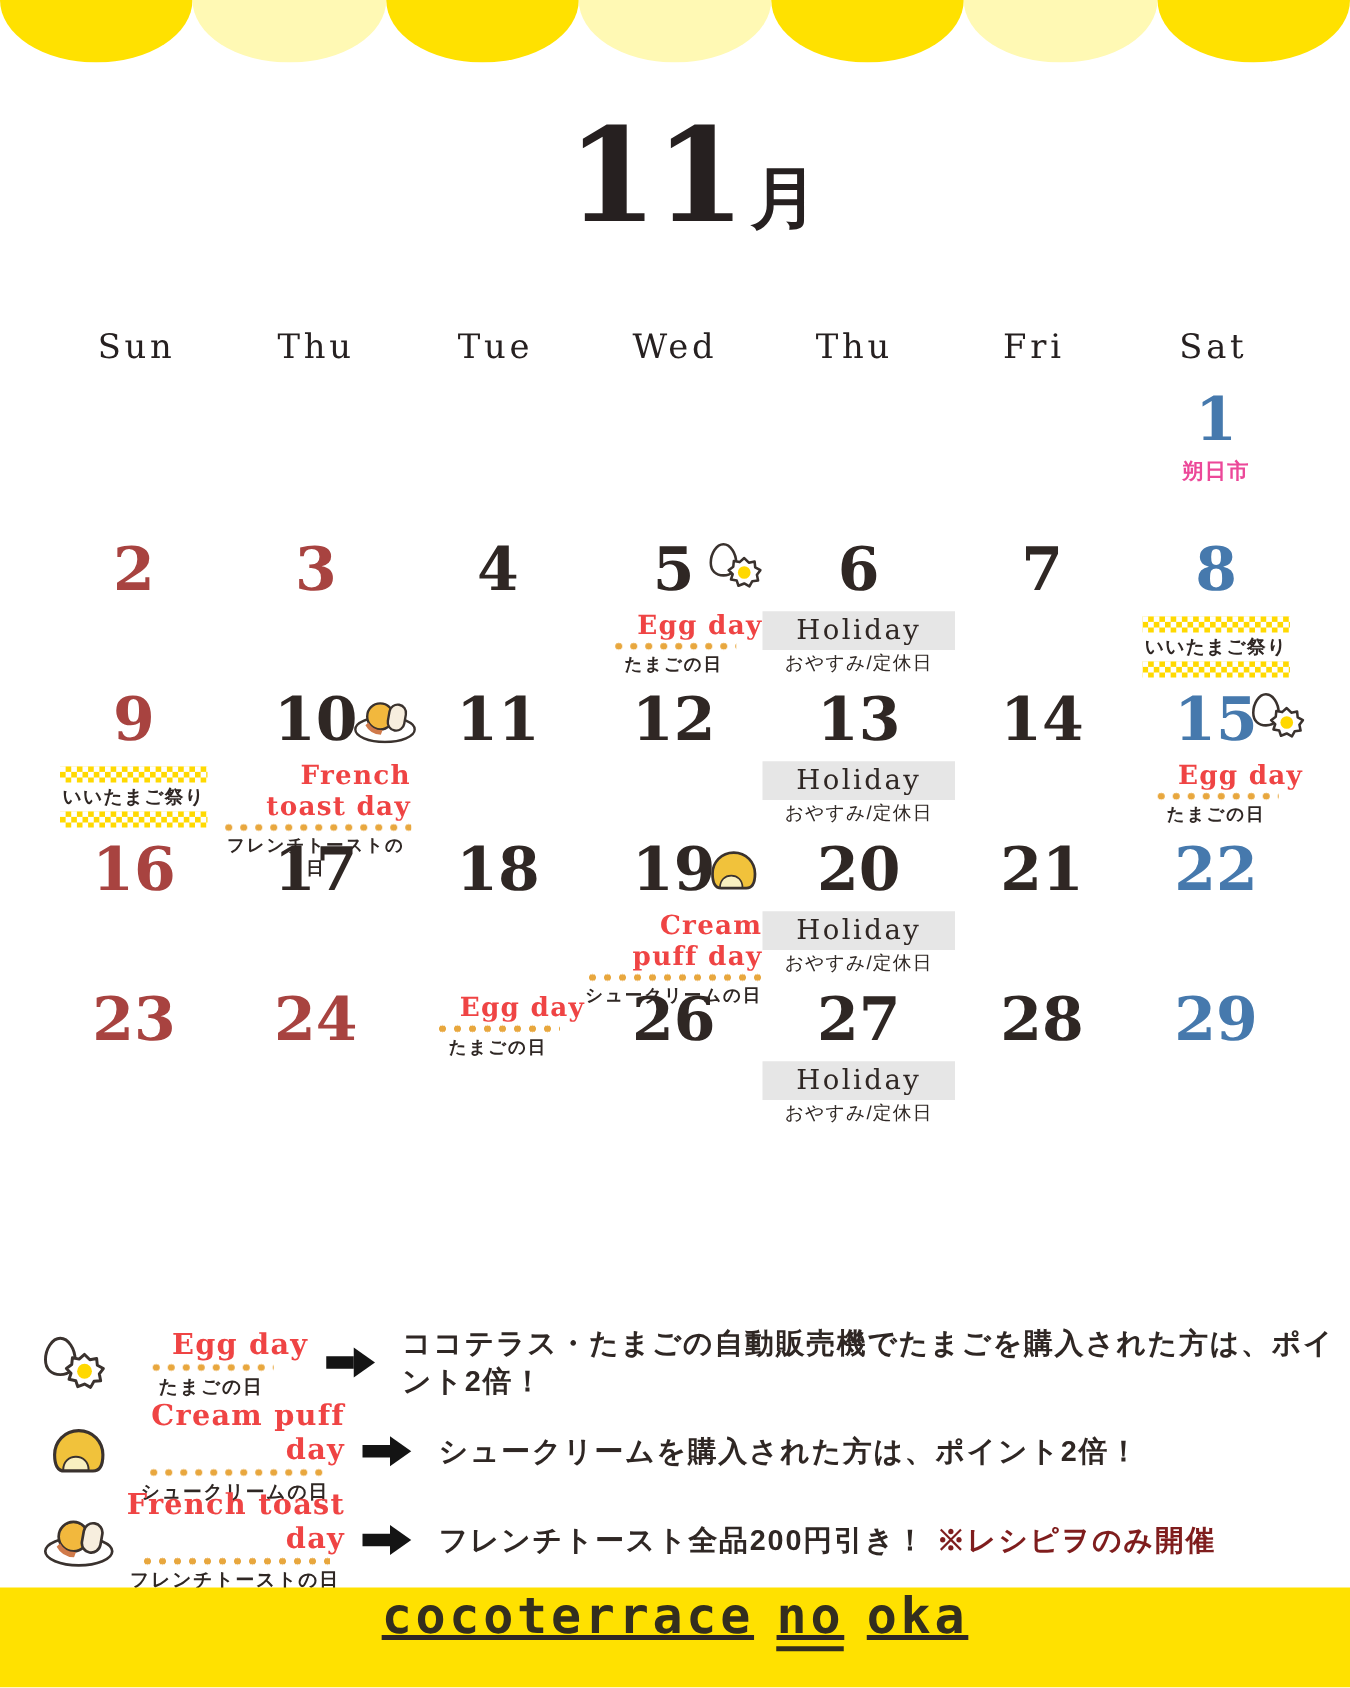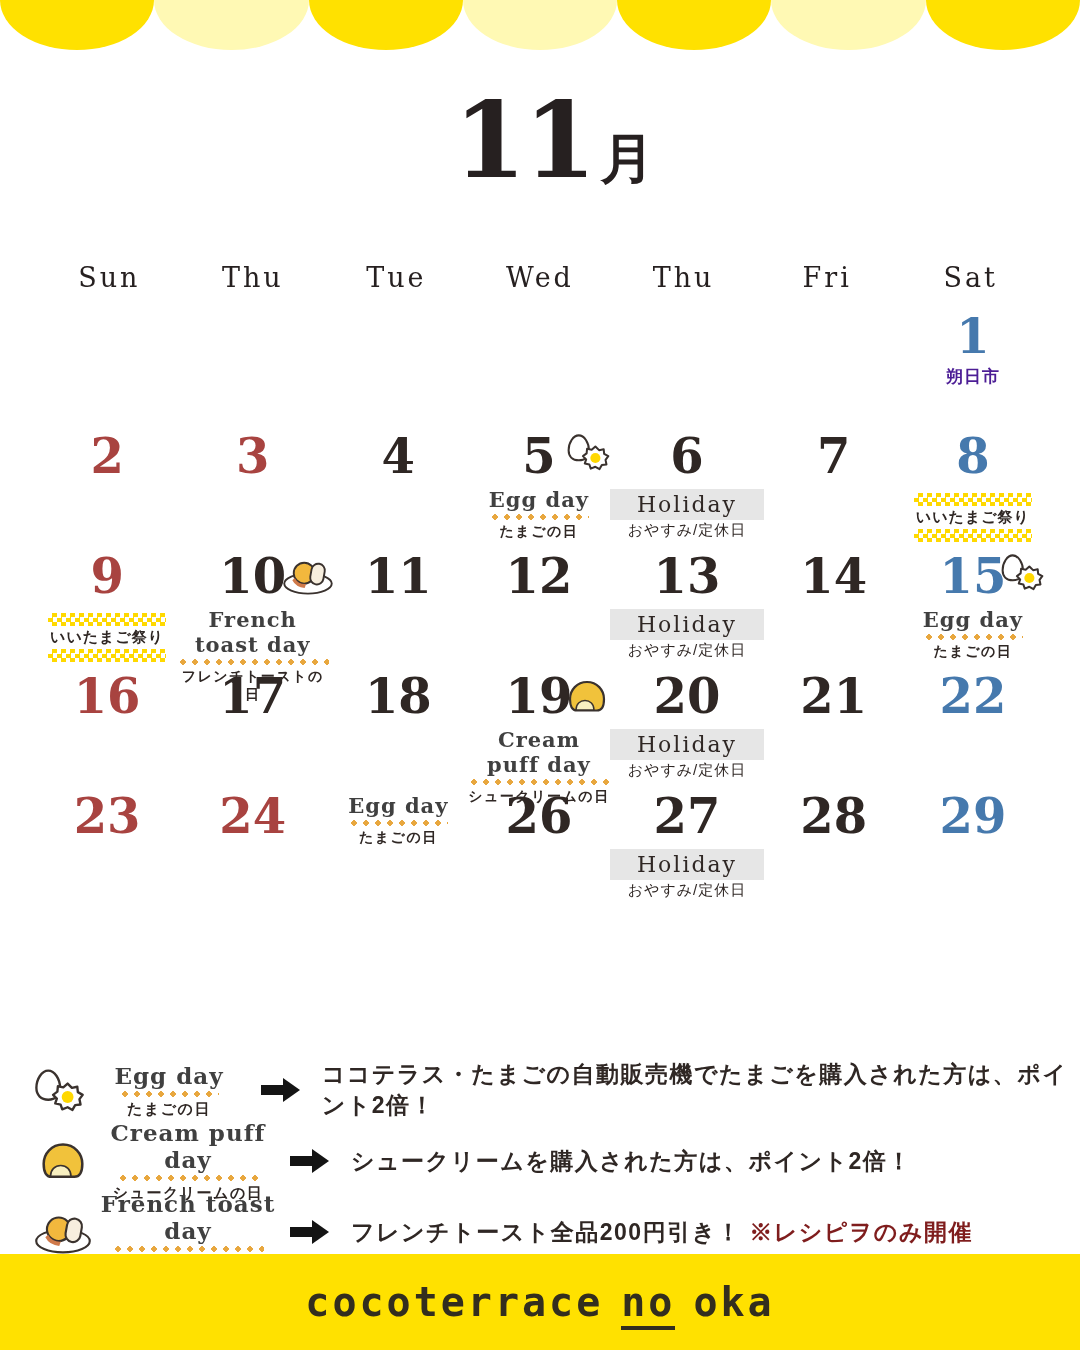--- a/index.html
+++ b/index.html
@@ -24,23 +24,23 @@
   .cell{text-align:center;position:relative;}
   .numrow{position:relative;height:54px;display:flex;justify-content:center;align-items:flex-start;}
   .num{font-family:"DejaVu Serif", serif;font-weight:bold;font-size:48px;line-height:1.05;}
   .num.dark{color:#2f2724;}
   .num.red{color:#a84340;}
   .num.blue{color:#4679ad;}
   .ic{position:absolute;left:50%;}
   .ic-egg{width:48px;height:42px;margin-left:25px;top:0;}
   .ic-toast{width:54px;height:38px;margin-left:28px;top:6px;}
   .ic-puff{width:44px;height:36px;margin-left:26px;top:8px;}
-  .subjp{font-size:17px;font-weight:bold;letter-spacing:1px;margin-top:0;color:#4c1d95;}
+  .subjp{font-size:17px;font-weight:bold;letter-spacing:1px;margin-top:0;color:#ec4899;}
   .event{margin-top:2px;}
-  .ev-en{font-family:"DejaVu Serif", serif;font-weight:bold;font-size:21px;letter-spacing:1px;color:#404040;}
+  .ev-en{font-family:"DejaVu Serif", serif;font-weight:bold;font-size:21px;letter-spacing:1px;color:#ef4444;text-align:right;}
   .dots{height:8px;background-image:radial-gradient(circle,#e8a73e 2.6px,transparent 2.9px);
         background-size:12px 8px;background-repeat:repeat-x;background-position:left center;margin:1px auto 2px;}
   .dots-egg{width:100px;}
   .dots-toast{width:152px;}
   .dots-puff{width:142px;}
   .ev-jp{font-size:14px;font-weight:bold;letter-spacing:1.5px;color:#2f2724;}
   .holiday{margin-top:4px;}
   .hol-box{display:inline-block;background:#e6e6e6;padding:3px 27px;
     font-family:"DejaVu Serif", serif;font-size:22px;letter-spacing:2px;color:#2f2724;}
   .hol-jp{font-size:15px;font-weight:normal;letter-spacing:1px;margin-top:1px;color:#2f2724;}
@@ -55,22 +55,22 @@
   .llabel{width:176px;text-align:center;}
   .llabel .ev-en{font-size:23px;}
   .llabel .ev-jp{font-size:15px;}
   .llabel .dots{margin:1px auto 2px;}
   .arrow{display:flex;align-items:center;margin:0 22px 0 14px;}
   .arrow .shaft{width:22px;height:10px;background:#141414;}
   .arrow .head{width:0;height:0;border-left:17px solid #141414;border-top:12px solid transparent;border-bottom:12px solid transparent;}
   .ldesc{font-size:23px;font-weight:bold;letter-spacing:1.5px;color:#2f2724;}
   .note{color:#7f1d1d;margin-left:8px;text-align:right;}
   
-  .footer{position:absolute;left:0;bottom:0;width:100%;height:96px;background:#ffe100;
-    display:flex;align-items:center;justify-content:center;}
+  .footer{position:absolute;left:0;bottom:0;width:100%;height:80px;background:#ffe100;
+    display:flex;align-items:flex-start;justify-content:center;text-decoration:underline;}
   .logo{font-family:"DejaVu Sans Mono", monospace;font-weight:bold;font-size:40px;color:#332e1e;letter-spacing:3px;}
   .logo span{margin:0 9px;}
   .logo .und{border-bottom:4px solid #332e1e;padding-bottom:1px;}
   .hiddefs{position:absolute;width:0;height:0;overflow:hidden;}
 </style>
 </head>
 <body>
 
 <svg class="hiddefs" aria-hidden="true">
   <defs>

